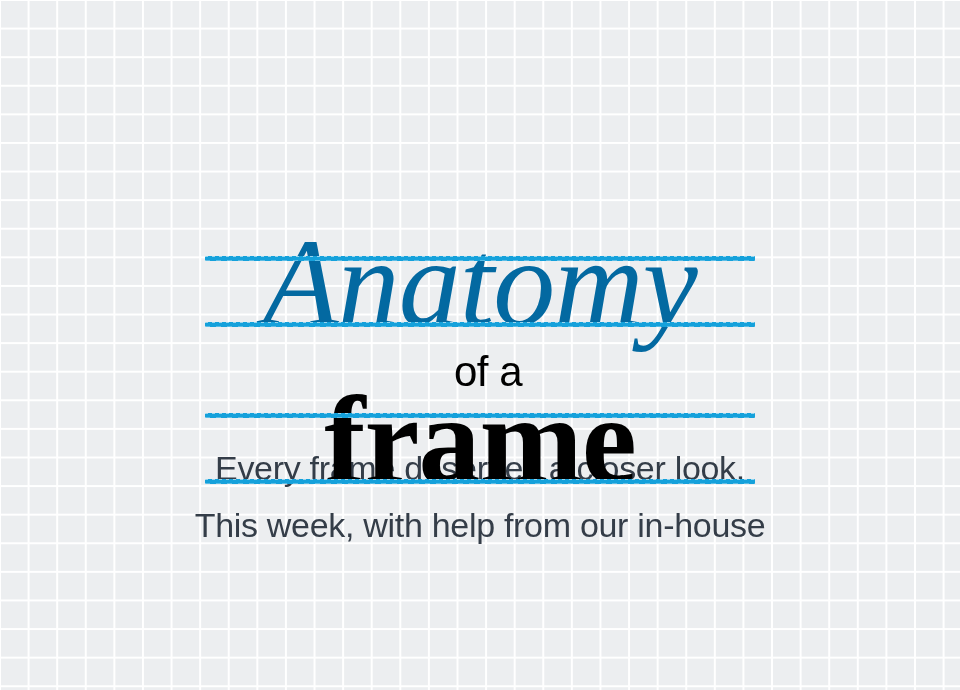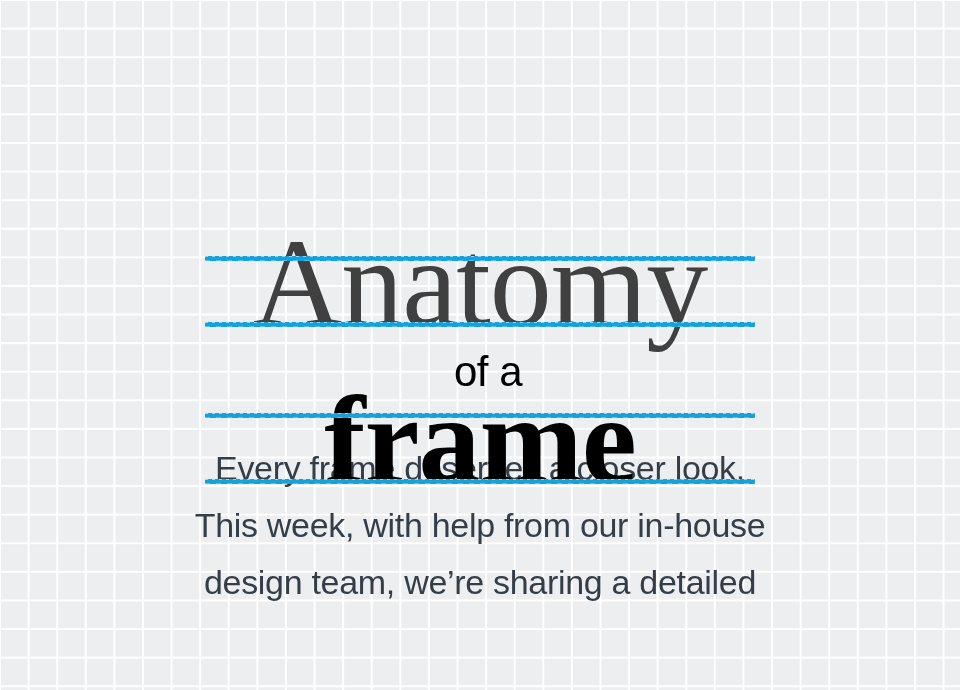--- a/index.html
+++ b/index.html
@@ -143,33 +143,32 @@
 <body>
 
 <div id="grid-bg" style="background-color: rgb(236, 238, 240); background-size: 28.6px 28.6px;"></div>
 
 <div id="poster">
 
   <div class="headline-block">
 
     <div class="rule" id="rule-cap-top" style="top: 148px; left: 205px; width: 550px; background: rgb(21, 161, 219);"></div>
 
-    <div class="word-serif" id="word-anatomy" style="color: #404040;">Anatomy</div>
+    <div class="word-serif" id="word-anatomy" style="color: #0369a1; font-style: italic;">Anatomy</div>
 
     <div class="rule" id="rule-baseline-1" style="top: 214px; left: 205px; width: 550px; background: rgb(21, 161, 219);"></div>
 
     <div id="word-of-a" style="color: rgb(0, 0, 0);">of a</div>
 
     <div class="rule" id="rule-cap-bottom" style="top: 305px; left: 205px; width: 550px; background: rgb(21, 161, 219);"></div>
 
     <div class="word-serif" id="word-frame" style="color: rgb(0, 0, 0);">frame</div>
 
     <div class="rule" id="rule-baseline-2" style="top: 371px; left: 205px; width: 550px; background: rgb(21, 161, 219);"></div>
 
   </div>
 
   <div id="body-copy" style="color: rgb(52, 61, 72);">
     <span class="copy-line">Every frame deserves a closer look.</span>
     <span class="copy-line">This week, with help from our in-house</span>
-    <span class="copy-line">design team, we’re sharing a detailed</span>
   </div>
 
 </div>
 
 </body></html>

